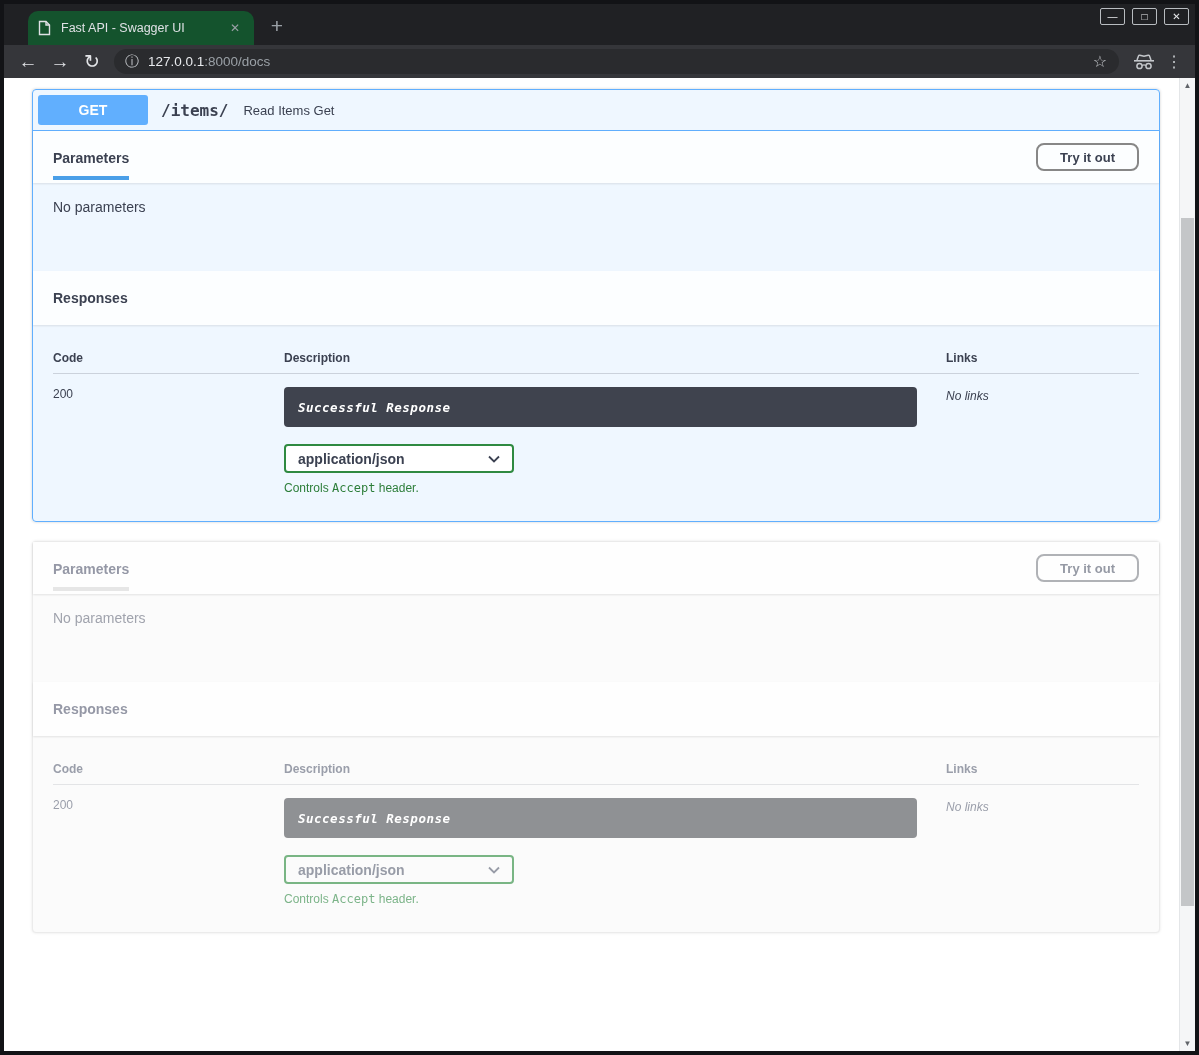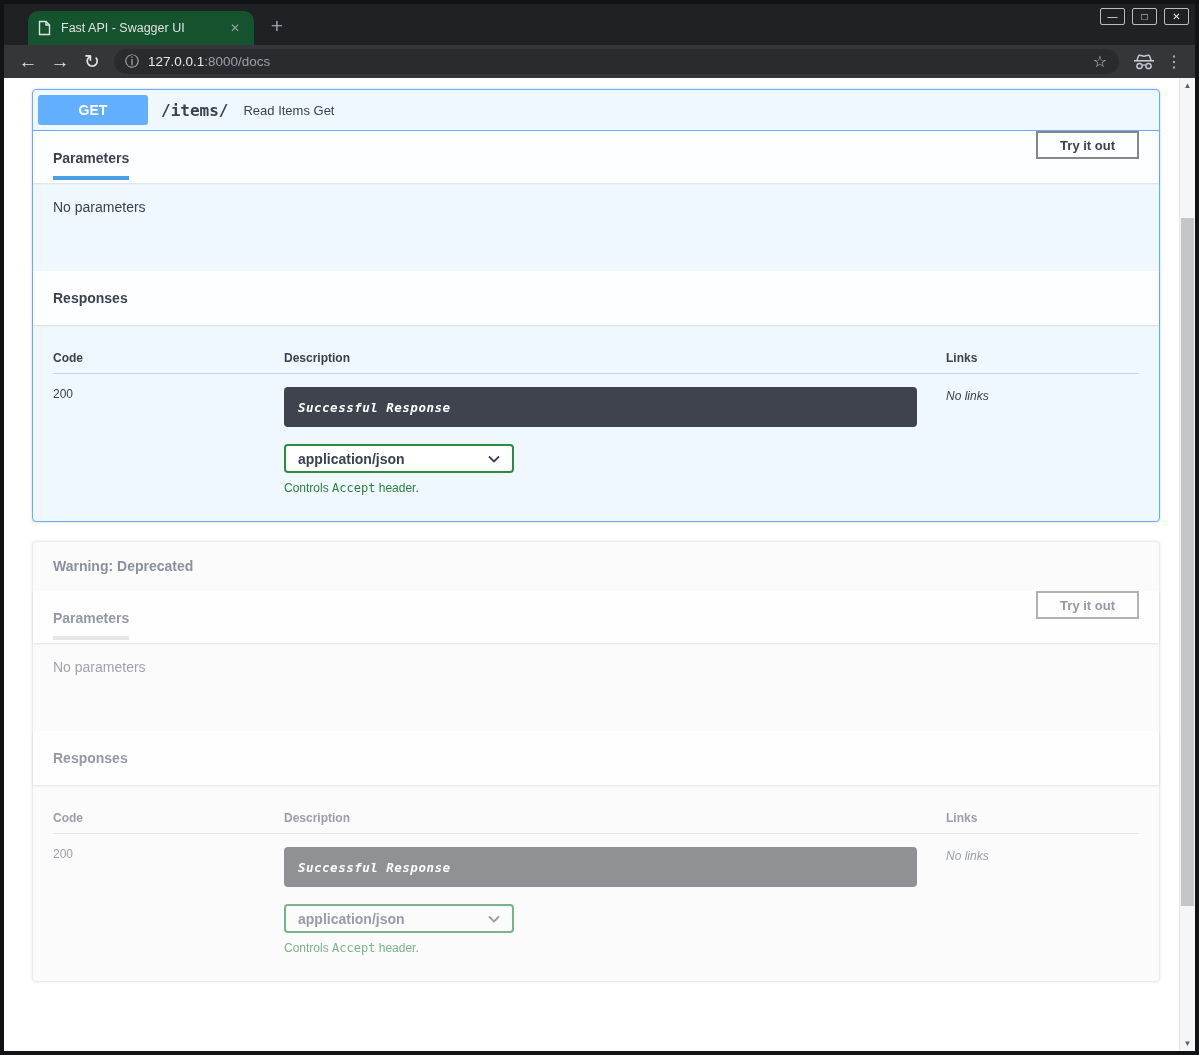--- a/index.html
+++ b/index.html
@@ -57,21 +57,21 @@
   .dep .op-summary { color:#8a8f9b; }
 
   .warn-wrap { padding:16px 20px 17px; font-size:14px; font-weight:bold; color:#8b90a0; }
 
   .section-header { display:flex; padding:0 20px; height:52px; background:rgba(255,255,255,.8); box-shadow:0 1px 2px rgba(0,0,0,.1); align-items:flex-start; }
   .section-header.plain { height:54px; align-items:center; }
   .tab-item { margin-top:19px; padding-bottom:10px; border-bottom:4px solid #4a9fe8; font-size:14px; font-weight:bold; color:#3b4151; cursor:pointer; }
   .dep .tab-item { border-bottom-color:#e6e6e6; color:#9598a6; }
   .sec-title { font-size:14px; font-weight:bold; color:#3b4151; }
   .dep .sec-title { color:#9598a6; }
-  .try-btn { margin-left:auto; margin-top:0; height:28px; padding:0 22px; border:2px solid #878787; border-radius:0; background:transparent; font-family:"Liberation Sans",sans-serif; font-size:13px; font-weight:bold; color:#3b4151; cursor:pointer;text-align:right; }
+  .try-btn { margin-left:auto; margin-top:12px; height:28px; padding:0 22px; border:2px solid #878787; border-radius:8px; background:transparent; font-family:"Liberation Sans",sans-serif; font-size:13px; font-weight:bold; color:#3b4151; cursor:pointer;text-align:right; }
   .dep .try-btn { border-color:#b0b2b6; color:#9599a4; }
 
   .no-params { height:88px; padding:16px 20px 0; font-size:14px; color:#3b4151; }
   .dep .no-params { color:#a0a3ad; }
 
   .resp-content { padding:20px 20px 26px; }
   .t-head { display:grid; grid-template-columns:231px 662px 1fr; font-size:12px; font-weight:bold; color:#3b4151; padding:6px 0 8px; border-bottom:1px solid rgba(59,65,81,.2); }
   .dep .t-head { color:#9a9eaa; border-bottom-color:rgba(59,65,81,.12); }
   .t-row { display:grid; grid-template-columns:231px 662px 1fr; padding-top:13px; }
   .resp-code { font-size:12px; color:#3b4151; }
@@ -179,21 +179,20 @@
               </div>
               <div class="controls-note"><span>Controls </span><span class="code-font">Accept</span><span> header.</span></div>
             </div>
             <span class="resp-links">No links</span>
           </div>
         </div>
       </div>
 
       <div class="op dep">
 
-        <div class="warn-wrap">Warning: Deprecated</div>
 
         <div class="section-header">
           <span class="tab-item">Parameters</span>
           <button class="try-btn">Try it out</button>
         </div>
         <div class="no-params">No parameters</div>
 
         <div class="section-header plain">
           <span class="sec-title">Responses</span>
         </div>

